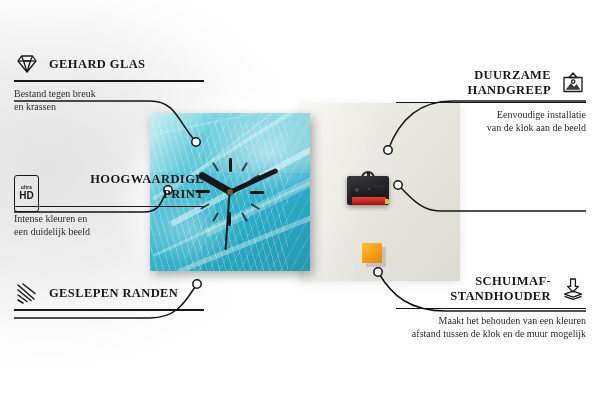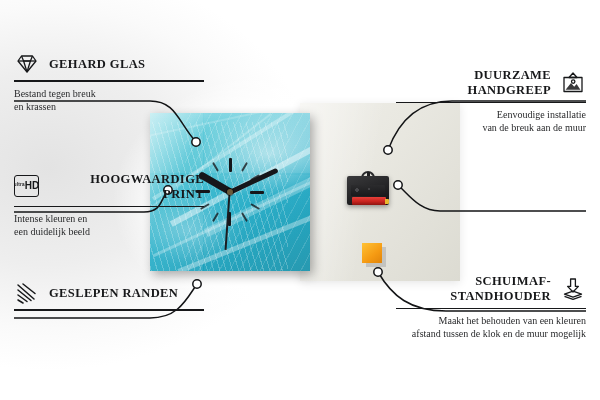--- a/index.html
+++ b/index.html
@@ -132,22 +132,22 @@
   .feat .rule { height:1.6px; background:#17181a; margin:4px 0 5px; }
   .feat .desc {
     font-family:"Liberation Serif", serif;
     font-size:10px; line-height:1.32; color:#2a2b2d;
     white-space:pre-line;
   }
   .feat.right .desc { text-align:right; }
   .ico { width:26px; height:24px; flex:0 0 26px; color:#17181a; }
   .ico svg { display:block; width:100%; height:100%; }
 
-  .hdbadge { width:25px; height:22px; border:1.6px solid #17181a; border-radius:3px;
-             display:flex; align-items:center; justify-content:center;
+  .hdbadge { width:25px; height:37px; border:1.6px solid #17181a; border-radius:3px;
+             display:flex; flex-direction:column; align-items:center; justify-content:center;
              line-height:1; color:#17181a; }
   .hdbadge .u { font-size:4.6px; font-weight:700; letter-spacing:.2px; font-family:"Liberation Sans", sans-serif; }
   .hdbadge .h { font-size:10px; font-weight:700; font-family:"Liberation Sans", sans-serif; margin-top:.5px; }
 
   
   #f-gehard      { left:14px;  top:52px; }
   #f-print       { left:14px;  top:172px; }
   #f-randen      { left:14px;  top:281px; }
   #f-handgreep   { left:396px; top:68px;  }
   #f-mechanisme  { left:396px; top:168px; }
@@ -321,21 +321,21 @@
             <path d="M5.6 18.8 L11 12 L14.2 15.8 L16.6 13 L20.4 18.8 Z" fill="currentColor" stroke="none" opacity=".85"></path>
             <circle cx="13.2" cy="10.6" r="1.7"></circle>
           </g>
         </svg>
       </span>
       <span class="title">DUURZAME
 HANDGREEP</span>
     </div>
     <div class="rule"></div>
     <div class="desc">Eenvoudige installatie
-van de breuk aan de muur</div>
+van de klok aan de beeld</div>
   </div>
 
 
   <div class="feat right" id="f-standhouder">
     <div class="head">
       <span class="ico">
         <svg viewBox="0 0 26 24">
           <g fill="none" stroke="currentColor" stroke-width="1.3" stroke-linejoin="round">
             <path d="M10.6 2 H15.4 V9.4 H18.4 L13 15 L7.6 9.4 H10.6 Z"></path>
             <path d="M13 14.2 L21.5 17.2 L13 20.2 L4.5 17.2 Z"></path>

